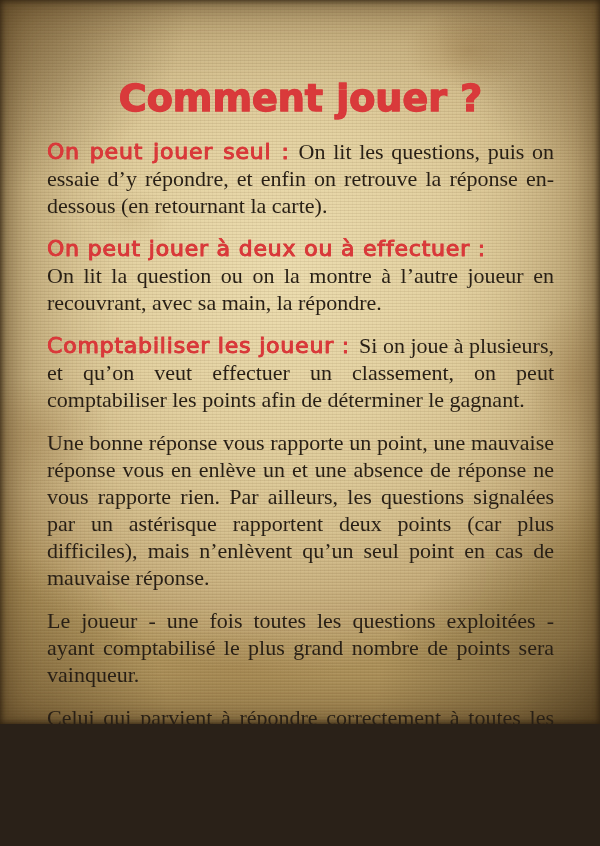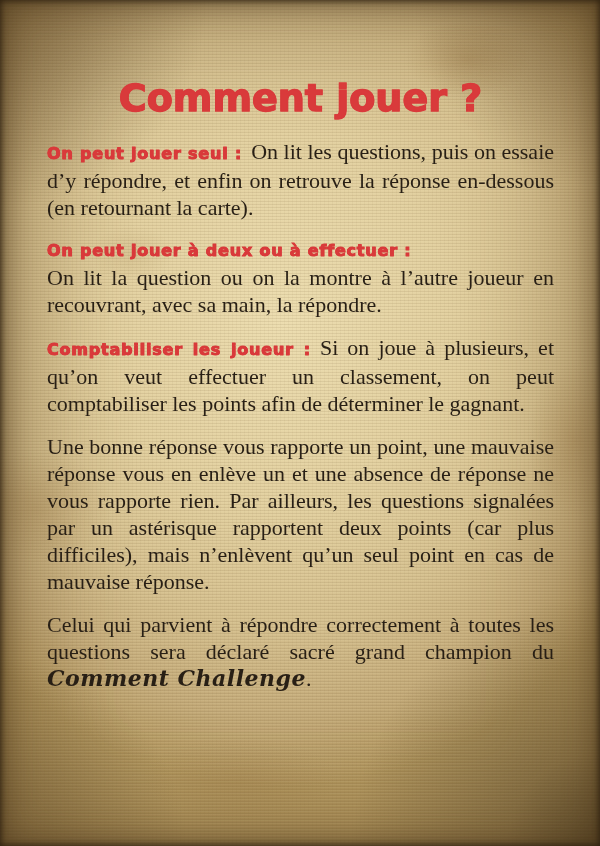--- a/index.html
+++ b/index.html
@@ -5,21 +5,21 @@
 <style>
   html, body {
     margin: 0;
     padding: 0;
     background: #2a2118;
   }
 
   .card {
     position: relative;
     width: 600px;
-    height: 846px;
+    height: 724px;
     overflow: hidden;
     background-color: #d9c393;
     background-image:
       
       radial-gradient(circle at 100% 100%, rgba(32,23,9,0.65) 0%, rgba(40,28,12,0.30) 9%, rgba(40,28,12,0) 24%),
       radial-gradient(circle at 0% 100%,  rgba(62,44,20,0.40) 0%, rgba(62,44,20,0) 18%),
       radial-gradient(circle at 0% 0%,    rgba(62,44,20,0.45) 0%, rgba(62,44,20,0) 20%),
       radial-gradient(circle at 100% 0%,  rgba(62,44,20,0.38) 0%, rgba(62,44,20,0) 18%),
       
       radial-gradient(ellipse 90px 55px at 78% 7%,  rgba(146,110,60,0.30), rgba(146,110,60,0) 70%),
@@ -70,22 +70,22 @@
     font-family: "Liberation Serif", serif;
     font-size: 22px;
     line-height: 27px;
     color: #281f15;
     text-align: justify;
     text-align-last: left;
   }
 
   .h {
     font-family: "DejaVu Sans", sans-serif;
-    font-weight: bold;
-    font-size: 16px;
+    font-weight: normal;
+    font-size: 22px;
     color: #d93a3b;
     letter-spacing: 0.8px;
     -webkit-text-stroke: 0.8px #d93a3b;
     text-shadow: 0.3px 0 0 #d93a3b, -0.3px 0 0 #d93a3b;
     margin-right: 9px;
   }
 
   .h.block {
     display: block;
     margin-right: 0;
@@ -113,19 +113,20 @@
     <p class="sec">
       <span class="h block">On peut jouer à deux ou à effectuer :</span><span>On lit la question ou on la montre à l’autre joueur en recouvrant, avec sa main, la répondre.</span>
     </p>
 
     <p class="sec">
       <span class="h">Comptabiliser les joueur :</span><span>Si on joue à plusieurs, et qu’on veut effectuer un classement, on peut comptabiliser les points afin de déterminer le gagnant.</span>
     </p>
 
     <p class="sec">Une bonne réponse vous rapporte un point, une mauvaise réponse vous en enlève un et une absence de réponse ne vous rapporte rien. Par ailleurs, les questions signalées par un astérisque rapportent deux points (car plus difficiles), mais n’enlèvent qu’un seul point en cas de mauvaise réponse.</p>
 
+    <p class="sec">Le joueur - une fois toutes les questions exploitées - ayant comptabilisé le plus grand nombre de points sera vainqueur.</p>
 
     <p class="sec">
       <span>Celui qui parvient à répondre correctement à toutes les questions sera déclaré sacré grand champion du </span><span class="brand">Comment Challenge</span><span>.</span>
     </p>
 
   </div>
 </div>
 
 </body></html>

